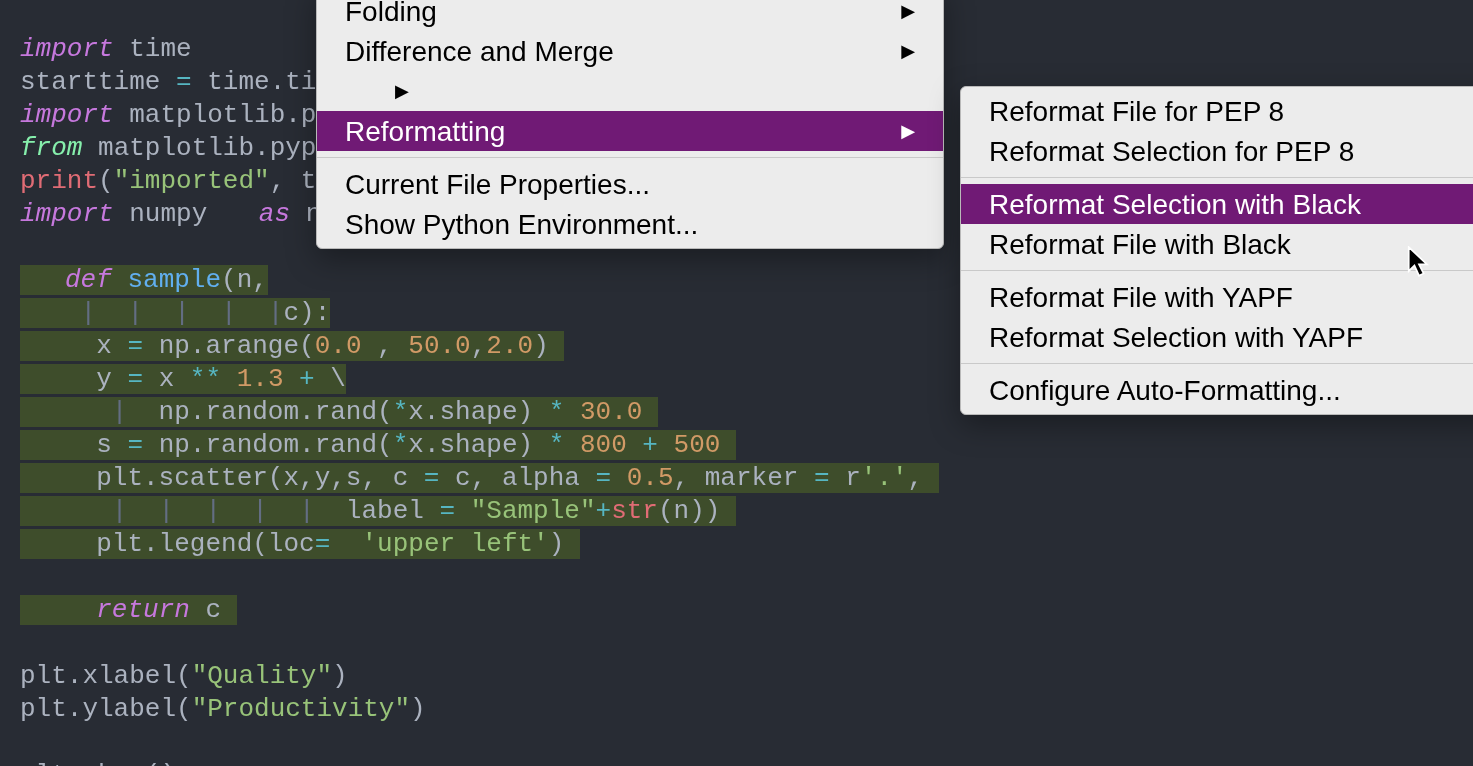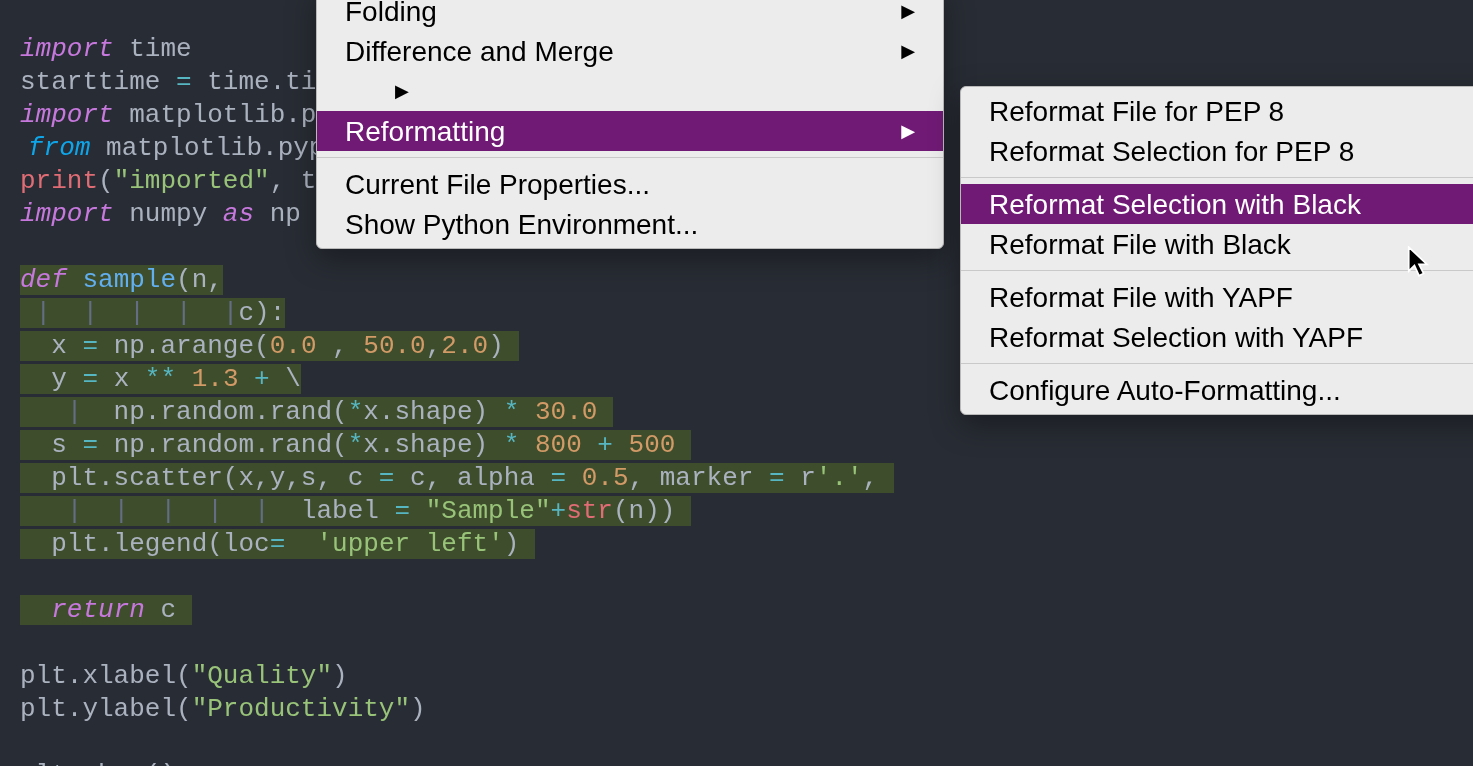--- a/index.html
+++ b/index.html
@@ -12,34 +12,34 @@
       line-height: 33px;
       position: relative;
       overflow: hidden;
     }
     .editor {
       padding: 0 0 0 20px;
       white-space: pre;
       color: #abb2bf;
     }
     .kw-import { color: #c678dd; font-style: italic; }
-    .kw-from { color: #0ea5e9; font-style: italic; margin-left: 8px; }
-    .kw-as { color: #c678dd; font-style: italic; }
+    .kw-from { color: #86efac; font-style: italic; }
+    .kw-as { color: #c678dd; font-style: italic; margin-left: 36px; }
     .kw-def { color: #c678dd; font-style: italic; }
     .kw-return { color: #c678dd; font-style: italic; }
     .ident { color: #abb2bf; }
     .func-name { color: #61afef; }
     .paren { color: #abb2bf; }
     .str { color: #98c379; }
     .num { color: #d19a66; }
     .op { color: #56b6c2; }
     .builtin { color: #e06c75; }
     .guide { color: #636d83; }
 
-    .sel-line { display: inline; background: #3e4d2b; }
+    .sel-line { display: inline; background: #3e4d2b; padding-left: 45px; }
     
     .sel-line * { background: transparent; }
 
     .menu {
       position: absolute;
       background: #ececec;
       border: 1px solid #b9b9b9;
       border-radius: 6px;
       box-shadow: 0 10px 30px rgba(0,0,0,0.35);
       font-family: -apple-system, "Helvetica Neue", Arial, sans-serif;

